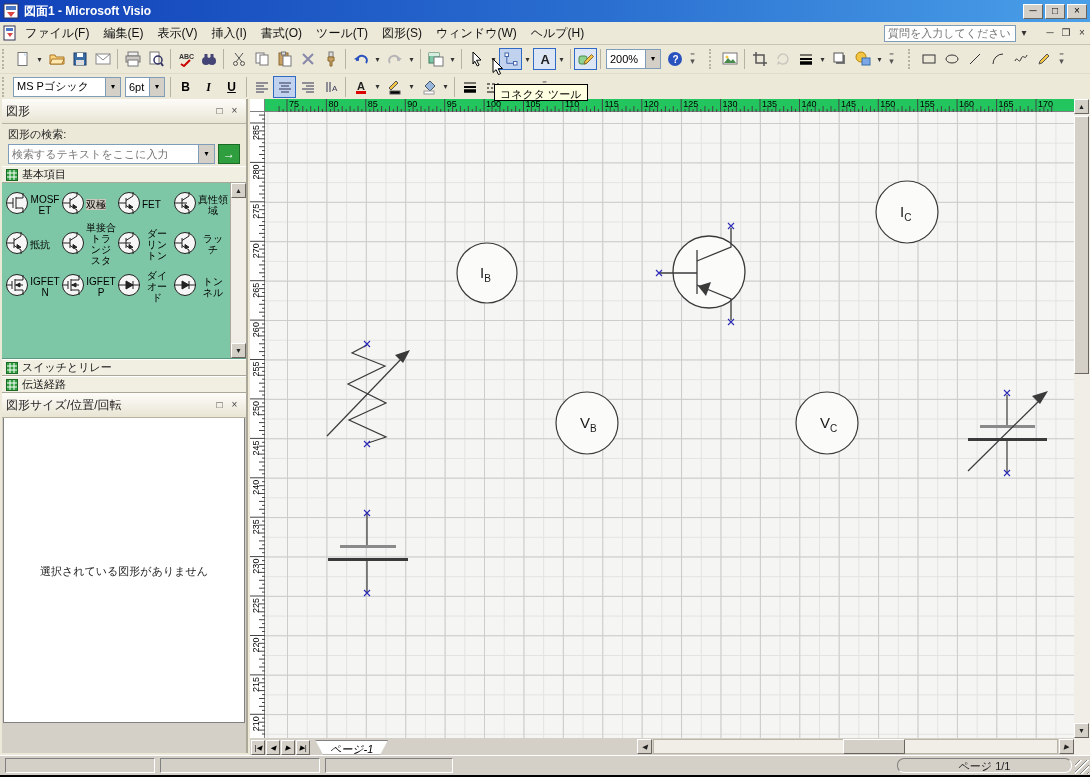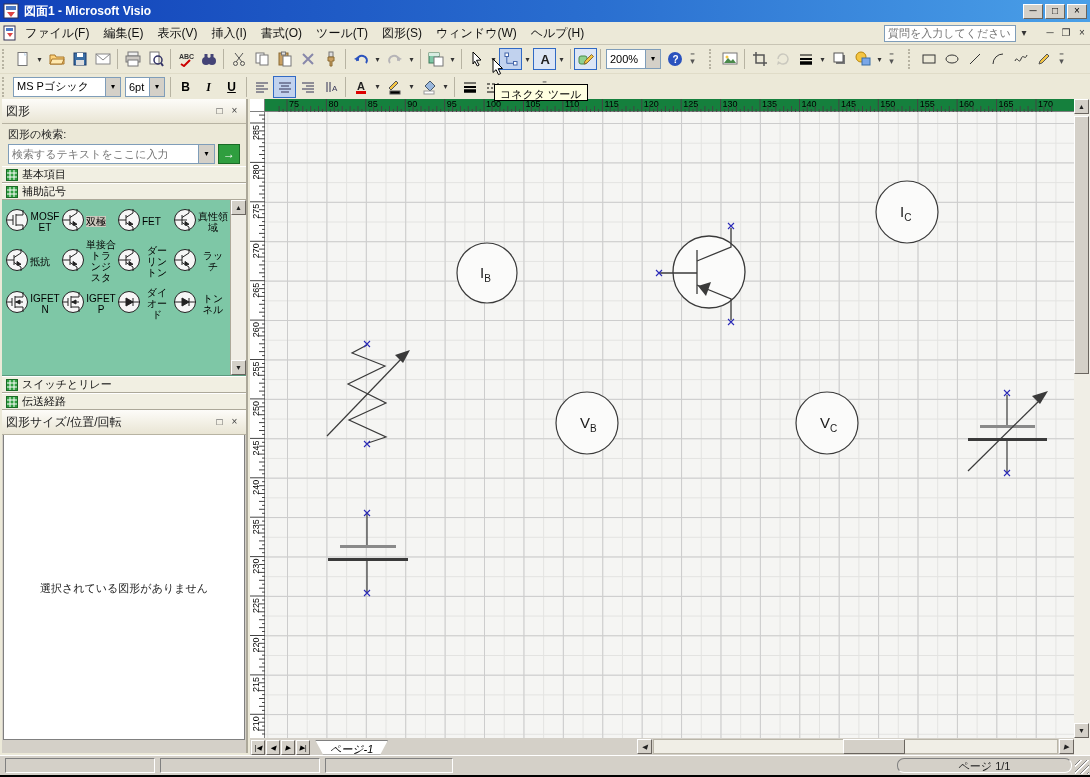--- a/index.html
+++ b/index.html
@@ -61,21 +61,21 @@
   .master .mlabel { font-size:10px; line-height:11px; text-align:center; color:#000; margin-top:1px; word-break:break-all; }
   .master.selected .mlabel { background:#ccc8bd; }
   #sten-scroll { position:absolute; right:0; top:0; width:16px; height:100%; background:#f0eee6; border-left:1px solid #aca899; }
   .sbtn { position:absolute; left:0; width:15px; height:15px; background:#d4d0c8; border:1px solid; border-color:#fff #6a655f #6a655f #fff; font-size:7px; text-align:center; line-height:13px; color:#222; }
   #size-panel-body { position:relative; background:#fff; border:1px solid #808080; border-top:none; height:305px; margin:0 1px; }
   #size-empty { position:absolute; left:0; right:0; top:146px; text-align:center; font-size:11px; color:#222; }
 
   
   #canvas-area { position:absolute; left:250px; top:99px; width:824px; height:639px; background:#d4d0c8; }
   #corner { position:absolute; left:0; top:0; width:15px; height:13px; background:#fff; border-right:1px solid #808080; border-bottom:1px solid #808080; }
-  #hruler { position:absolute; left:15px; top:0; width:809px; height:13px; background:#15803d; border-bottom:1px solid #808080; }
+  #hruler { position:absolute; left:15px; top:0; width:809px; height:13px; background:#22c55e; border-bottom:1px solid #808080; }
   #vruler { position:absolute; left:0; top:13px; width:15px; height:626px; background:#fff; border-right:1px solid #808080; }
   #page { position:absolute; left:15px; top:13px; width:809px; height:626px; background-color:#f5f5f3;
     background-image:
       linear-gradient(to right,#cccccc 1px,transparent 1px),
       linear-gradient(to bottom,#cccccc 1px,transparent 1px),
       linear-gradient(to right,#e3e3e1 1px,transparent 1px),
       linear-gradient(to bottom,#e3e3e1 1px,transparent 1px);
     background-size:39.42px 39.42px,39.42px 39.42px,19.71px 19.71px,19.71px 19.71px;
     background-position:22px 11px; }
   #page svg { position:absolute; left:0; top:0; }
@@ -601,32 +601,20 @@
           <svg width="12" height="12" viewBox="0 0 12 12">
             <rect x="0.5" y="0.5" width="11" height="11" fill="#2f9e3f" stroke="#1a6a26"></rect>
             <g stroke="#fff">
               <line x1="4" y1="1" x2="4" y2="11"></line>
               <line x1="8" y1="1" x2="8" y2="11"></line>
               <line x1="1" y1="4" x2="11" y2="4"></line>
               <line x1="1" y1="8" x2="11" y2="8"></line>
             </g>
           </svg>
           <span>基本項目</span>
-        </div>
-        <div class="cat-bar">
-          <svg width="12" height="12" viewBox="0 0 12 12">
-            <rect x="0.5" y="0.5" width="11" height="11" fill="#2f9e3f" stroke="#1a6a26"></rect>
-            <g stroke="#fff">
-              <line x1="4" y1="1" x2="4" y2="11"></line>
-              <line x1="8" y1="1" x2="8" y2="11"></line>
-              <line x1="1" y1="4" x2="11" y2="4"></line>
-              <line x1="1" y1="8" x2="11" y2="8"></line>
-            </g>
-          </svg>
-          <span>補助記号</span>
         </div>
       </div>
     <div id="stencil">
       <div id="masters">
           <div class="master">
             <span><svg width="26" height="26" viewBox="0 0 26 26">
                 <g stroke="#222" fill="none">
                   <circle cx="13" cy="13" r="10.5" fill="#f6f6f6"></circle>
                   <line x1="3" y1="13" x2="9" y2="13"></line>
                   <line x1="9" y1="8" x2="9" y2="18"></line>

